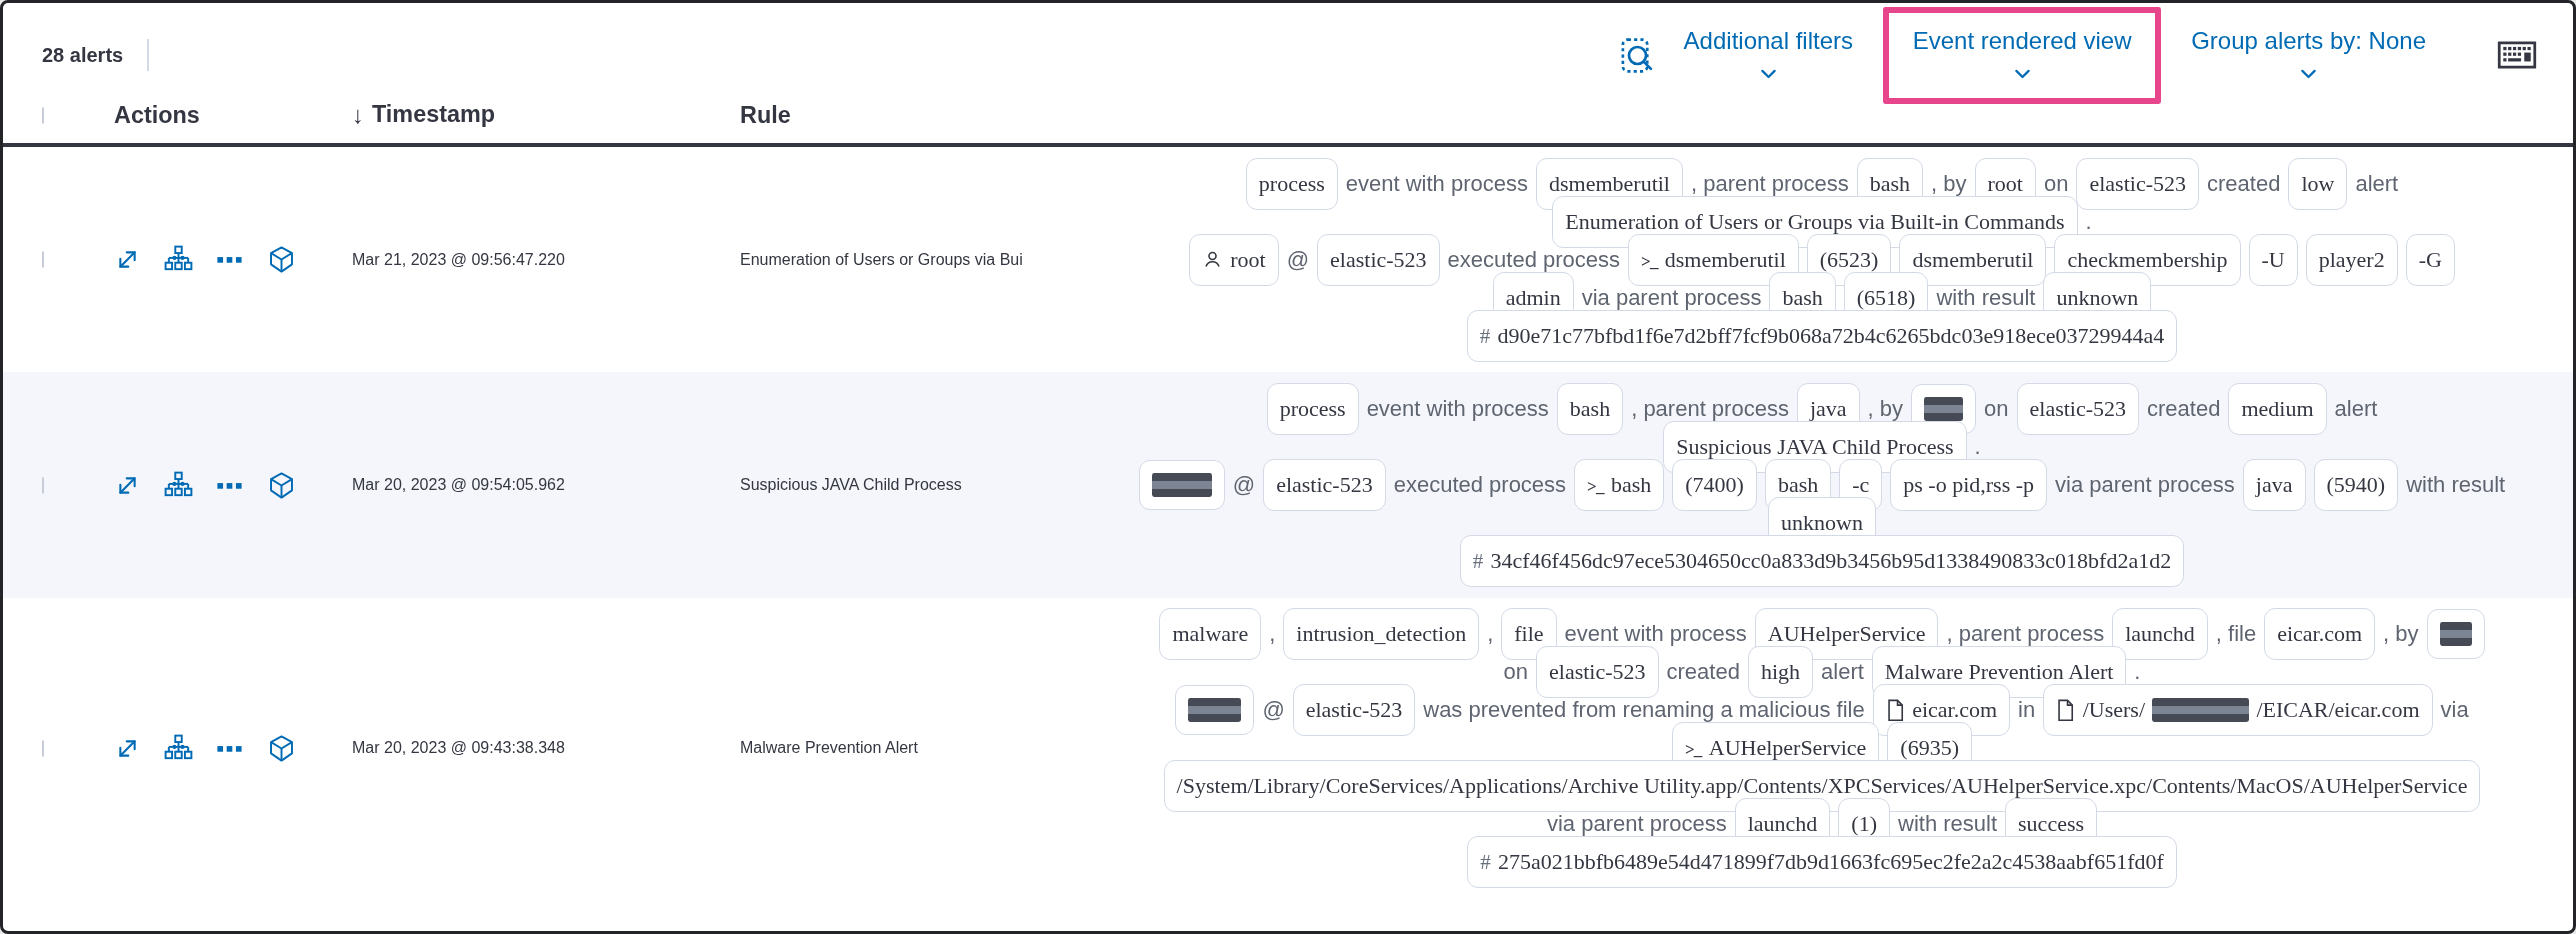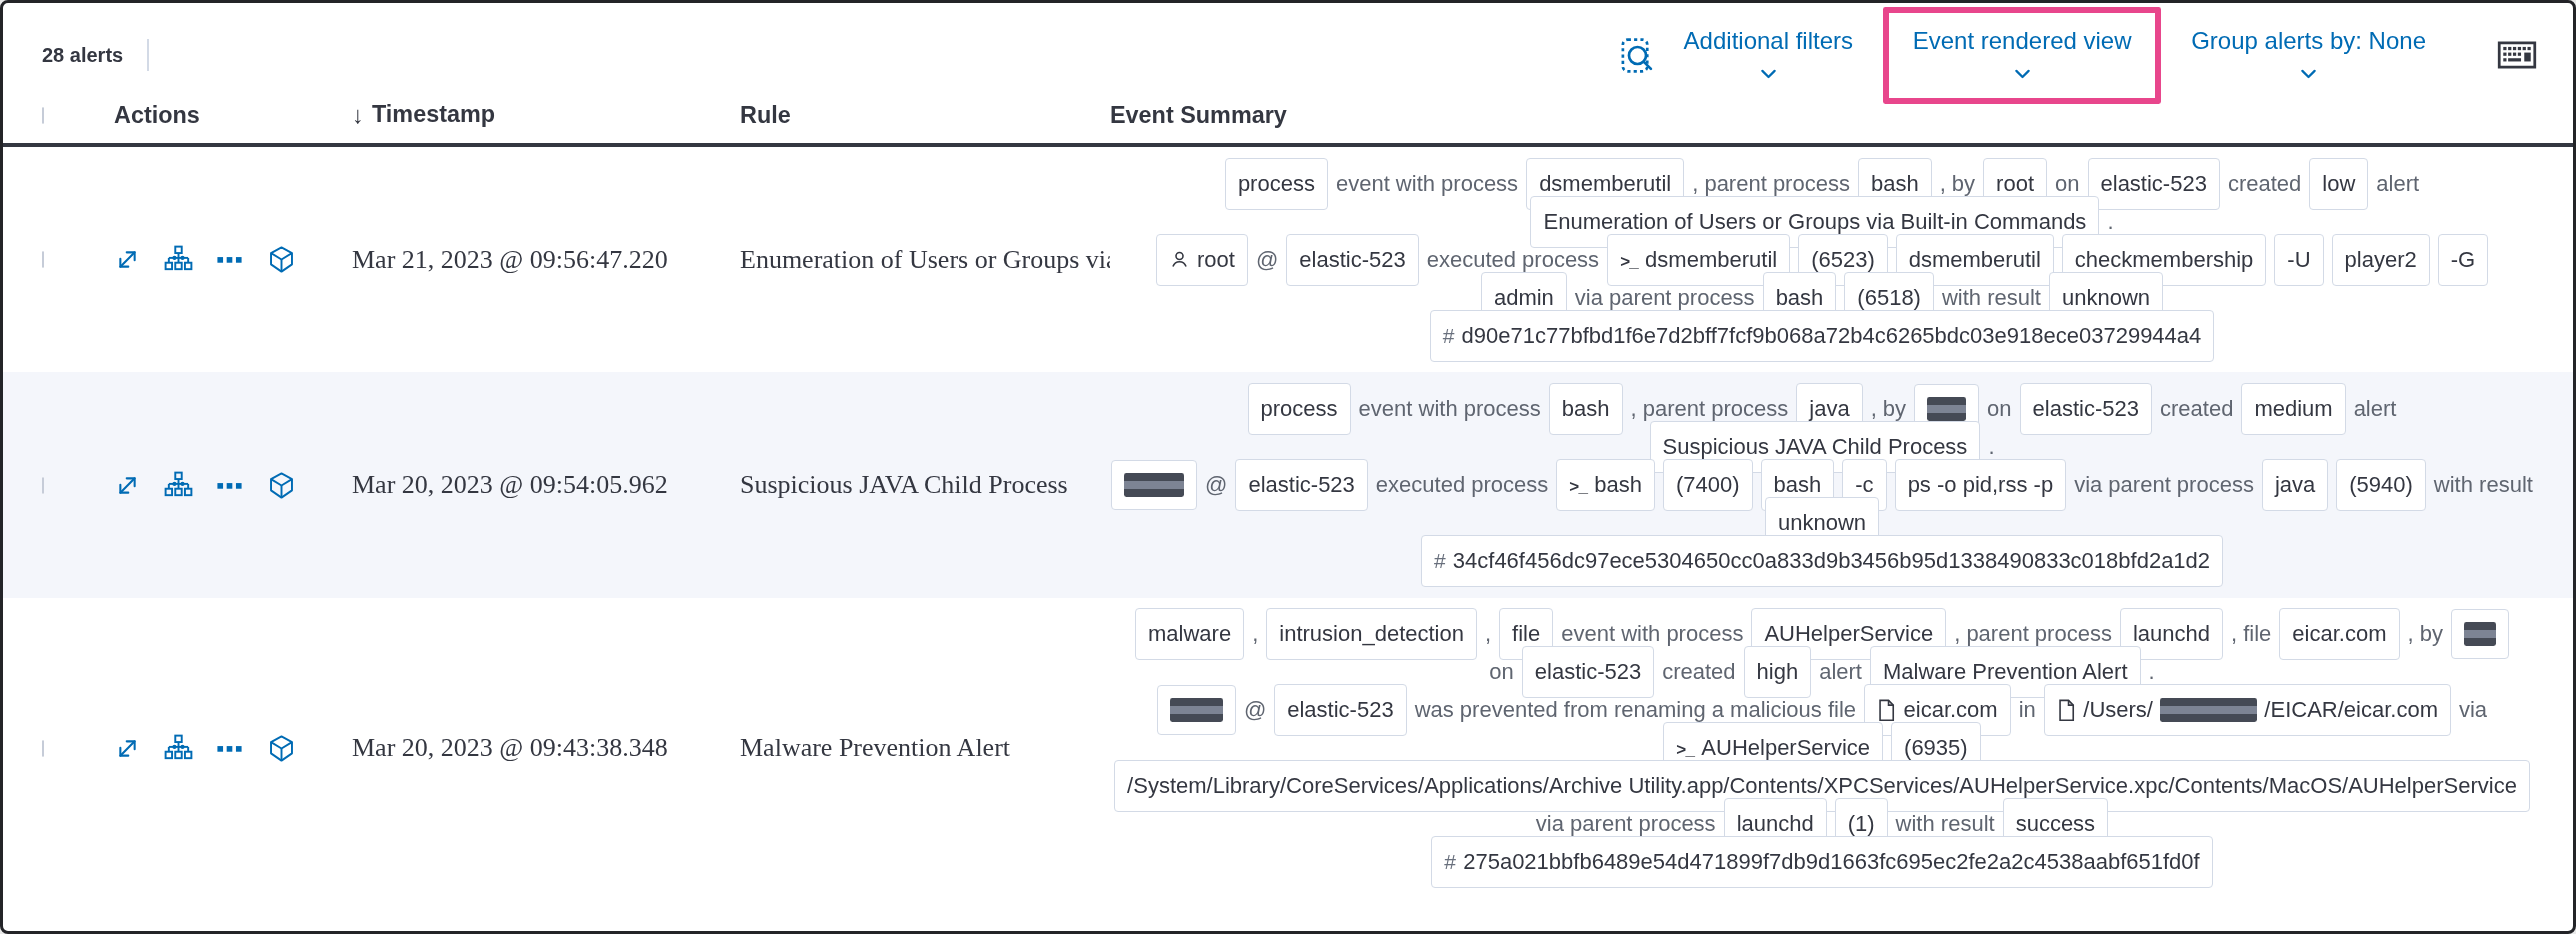--- a/index.html
+++ b/index.html
@@ -28,27 +28,27 @@
   .grid{display:grid;grid-template-columns:72px 238px 388px 370px 1fr;padding:0 39px;}
   .thead{align-items:center;height:60px;border-bottom:4px solid var(--dark);}
   .th{font-size:23.4px;font-weight:700;color:var(--dark);display:flex;gap:8px;}
   .sort-arrow{font-size:24px;font-weight:400;}
   
   .row{align-items:center;padding:17.7px 39px;}
   .row.striped{background:var(--stripe);}
   .checkbox{width:26px;height:26px;border:1.6px solid #c6ccd8;border-radius:6.4px;background:#fff;cursor:pointer;}
   .actions-cell{display:flex;align-items:center;gap:22.6px;}
   .action-btn{background:none;border:none;padding:0;cursor:pointer;display:inline-flex;}
-  .cell-text{font-size:26px;color:var(--dark);white-space:nowrap;overflow:hidden;font-family:Liberation Serif, serif;}
+  .cell-text{font-size:16px;color:var(--dark);white-space:nowrap;overflow:hidden;}
   
   .summary-cell{display:flex;flex-direction:column;justify-content:center;}
   .sum-line{display:flex;justify-content:center;align-items:center;gap:8px;height:38px;white-space:nowrap;}
   .sum-text{font-size:22px;color:var(--subdued);}
   .badge{display:inline-flex;align-items:center;gap:7.2px;background:#fff;border:1.6px solid var(--badge-border);
-    border-radius:4px;padding:12px 12px;font-size:22px;font-weight:500;color:var(--dark);cursor:pointer;min-height:35px;}
+    border-radius:11px;padding:12px 12px;font-size:22px;font-weight:500;color:var(--dark);cursor:pointer;min-height:35px;font-family:Liberation Serif, serif;}
   .term-glyph{font-size:17px;font-weight:600;letter-spacing:-0.8px;color:var(--dark);}
   .hash-glyph{font-size:21px;color:#69707d;}
   .redact{display:inline-block;height:24px;border-radius:2.4px;vertical-align:middle;
     background-image:repeating-linear-gradient(0deg,#454a55 0 8px,#7d8494 8px 16px),
                      repeating-linear-gradient(90deg,rgba(0,0,0,.38) 0 8px,rgba(255,255,255,.28) 8px 16px);}
 </style>
 </head>
 <body>
 
 <div class="frame">
@@ -129,23 +129,20 @@
     <div class="th">
         <span>Actions</span>
       </div>
     <div class="th">
       <span class="sort-arrow">↓</span>
       <span>Timestamp</span>
     </div>
     <div class="th">
         <span>Rule</span>
       </div>
-    <div class="th">
-        <span>Event Summary</span>
-      </div>
   </div>
 
   <div id="rows">
       <div class="grid row">
         <div><span class="checkbox"></span></div>
         <div class="actions-cell">
           <button class="action-btn">
             <span>
               <svg width="27" height="27" viewBox="0 0 34 34" fill="none" stroke="#006BB4" stroke-width="2.6" stroke-linecap="round" stroke-linejoin="round">
                 <path d="M8 26 L26 8"></path>

